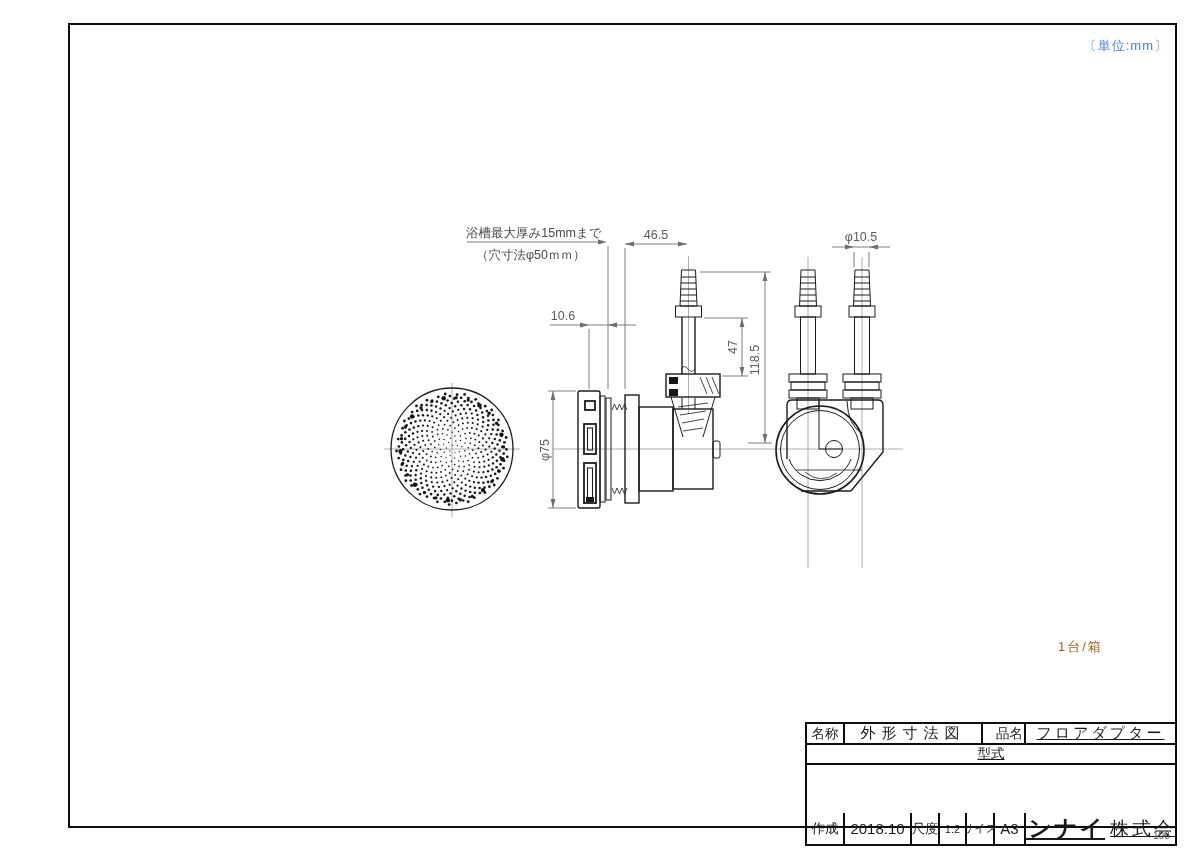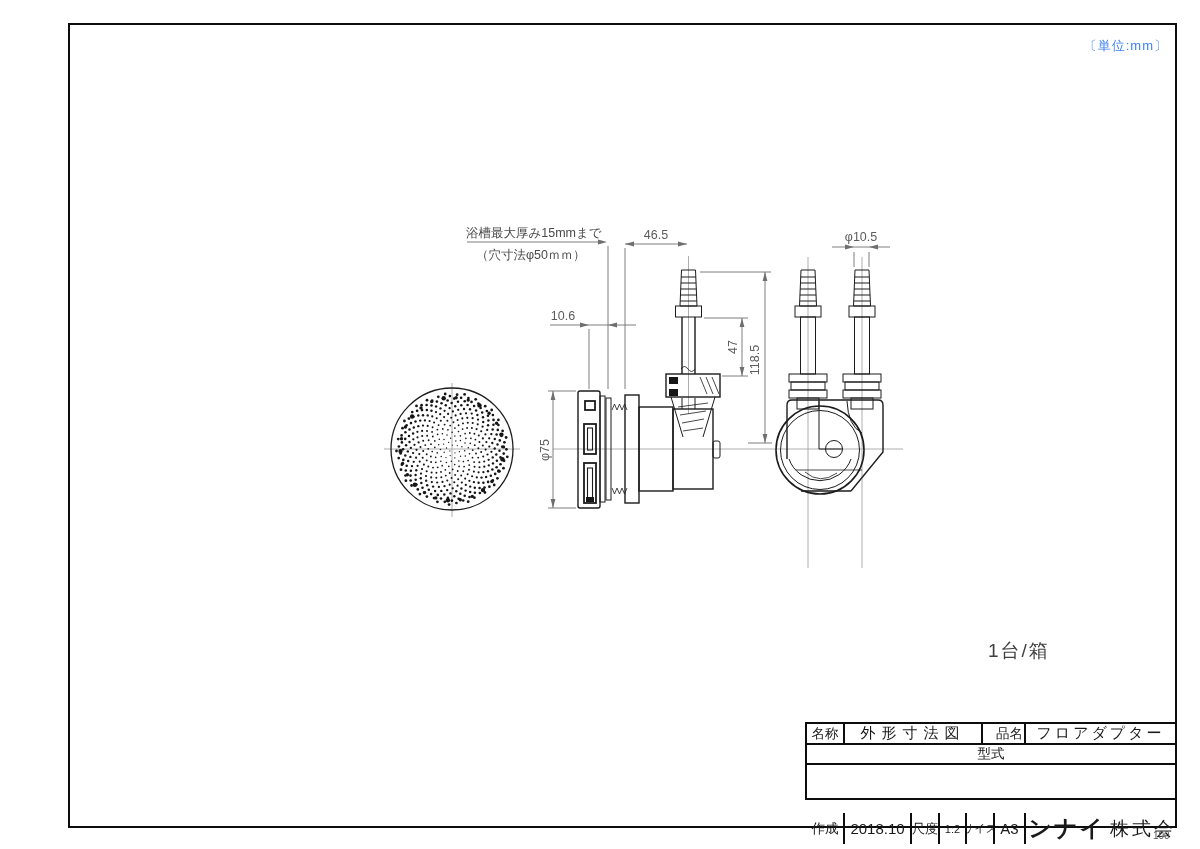--- a/index.html
+++ b/index.html
@@ -1,42 +1,42 @@
 <!DOCTYPE html>
 <html><head>
 <meta charset="utf-8">
 <style>
   html,body{margin:0;padding:0;background:#fff;}
   .sheet{position:relative;width:1200px;height:849px;background:#ffffff;overflow:hidden;
          font-family:"Liberation Sans",sans-serif;color:#1a1a1a;}
   .frame{position:absolute;left:68px;top:23px;width:1109px;height:805px;
          border:2.5px solid #0d0d0d;box-sizing:border-box;}
   .unit-note{position:absolute;top:37px;right:32px;font-size:13px;color:#3b82f6;letter-spacing:1px;}
-  .qty-note{position:absolute;left:988px;top:638px;font-size:19px;color:#404040;letter-spacing:2px;}
+  .qty-note{position:absolute;left:1058px;top:638px;font-size:13px;color:#a16207;letter-spacing:2px;}
   .page-number{position:absolute;left:1153px;top:830px;font-size:10px;color:#555;}
   svg.drawing{position:absolute;left:0;top:0;}
   svg .p{fill:none;stroke:#1c1c1c;stroke-width:1.4;}
   svg .p2{fill:none;stroke:#1c1c1c;stroke-width:1;}
   svg .pt{fill:none;stroke:#1c1c1c;stroke-width:0.8;}
   svg .cl{fill:none;stroke:#9a9a9a;stroke-width:0.8;}
   svg .d{fill:none;stroke:#6f6f6f;stroke-width:0.9;}
   svg .ah{fill:#6f6f6f;stroke:none;}
   svg .dt{fill:#5c5c5c;font-size:12.5px;font-family:"Liberation Sans",sans-serif;}
   svg .nt{fill:#4a4a4a;font-size:12.5px;font-family:"Liberation Sans",sans-serif;}
   svg .ink{fill:#161616;stroke:none;}
   
-  .title-block{position:absolute;left:805px;top:722px;width:372px;height:78px;
+  .title-block{position:absolute;left:805px;top:722px;width:372px;height:124px;
                border:2px solid #0d0d0d;box-sizing:border-box;display:flex;flex-direction:column;}
   .tb-row{display:flex;box-sizing:border-box;}
   .tb-row.r1{height:31px;border-bottom:2px solid #0d0d0d;}
   .tb-row.r2{height:37px;border-bottom:2px solid #0d0d0d;justify-content:center;}
   .tb-row.r3{flex:1;margin-top:48px;}
   .tb-cell{display:flex;align-items:center;justify-content:center;box-sizing:border-box;
            border-right:2px solid #0d0d0d;overflow:hidden;white-space:nowrap;}
-  .tb-cell:last-child{border-right:none;}
+  .tb-cell:last-child{border-right:none;text-decoration:underline;}
   .lab{font-size:13.5px;}
   .w-label{flex:0 0 38px;}
   .w-name{flex:0 0 138px;font-size:15px;letter-spacing:6px;}
   .w-plabel{flex:0 0 43px;padding-left:12px;}
   .w-pname{flex:0 0 149px;font-size:15px;letter-spacing:3px;}
   .w-model{flex:1;font-size:16px;letter-spacing:2px;}
   .w-date{flex:0 0 67px;font-size:15px;}
   .w-sclabel{flex:0 0 28px;font-size:13px;}
   .w-scale{flex:0 0 27px;font-size:11px;}
   .w-szlabel{flex:0 0 28px;font-size:11px;}

